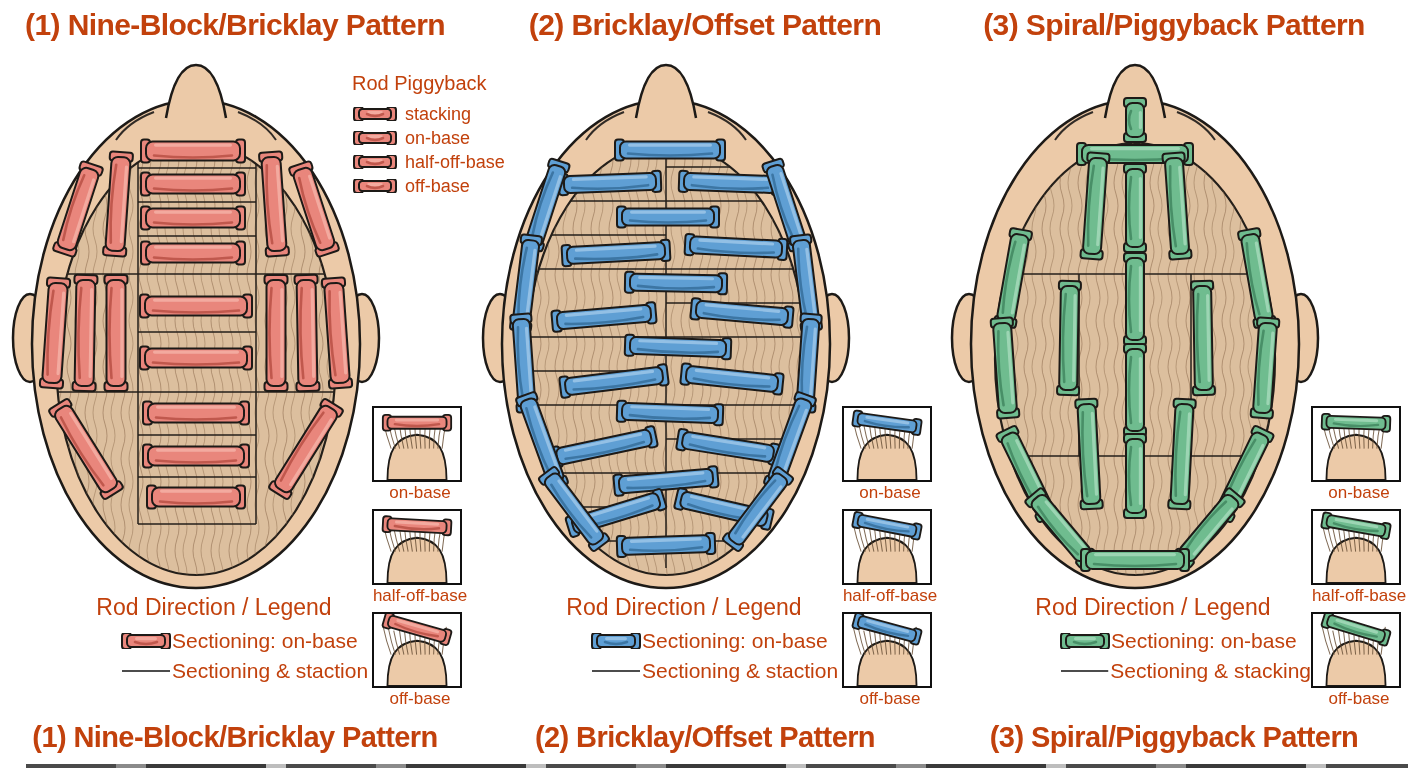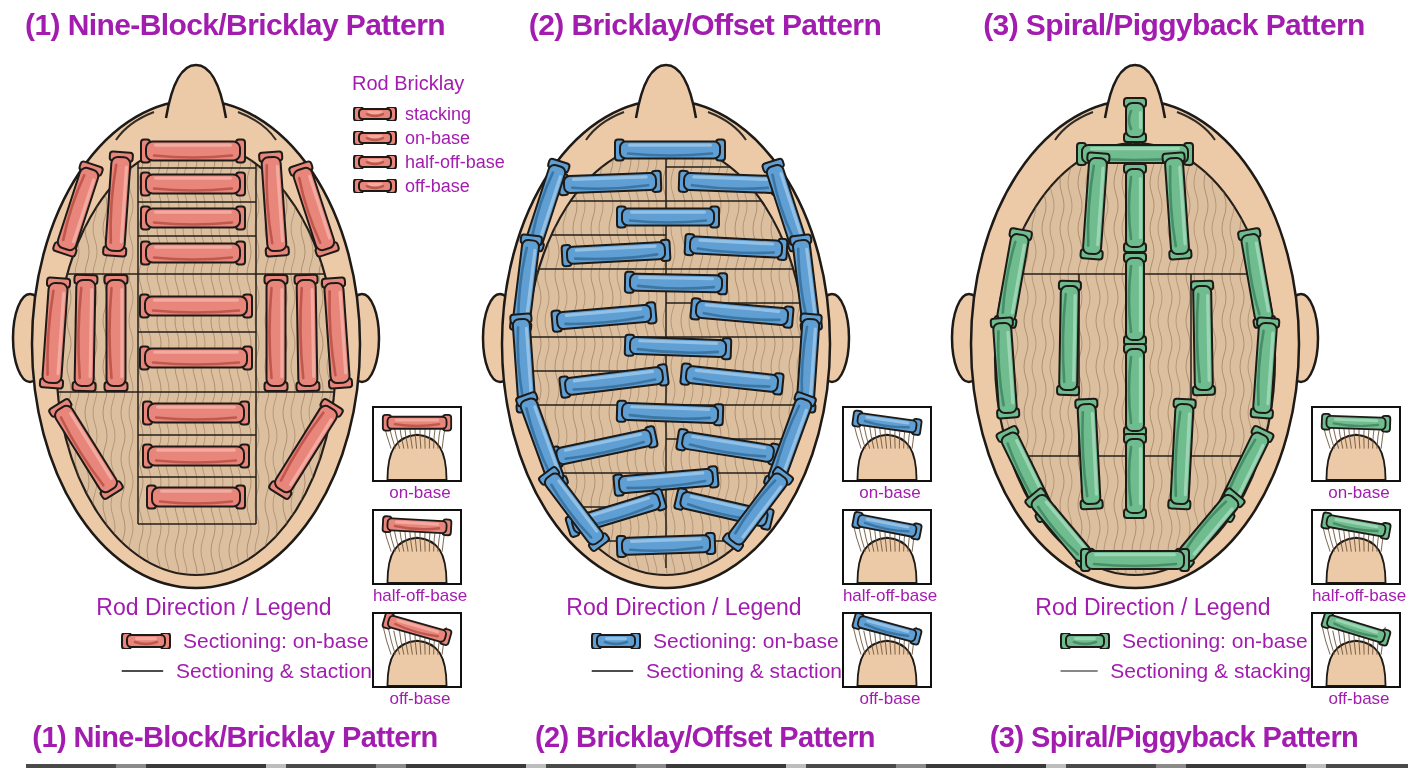--- a/index.html
+++ b/index.html
@@ -1,36 +1,36 @@
 <!DOCTYPE html>
 <html><head>
 <meta charset="utf-8">
 <style>
   html,body{margin:0;padding:0;background:#ffffff;width:1408px;height:768px;overflow:hidden;}
   *{box-sizing:border-box;}
   .canvas{position:relative;width:1408px;height:768px;background:#fff;
-          font-family:"Liberation Sans", sans-serif;color:#a21caf;}
+          font-family:"Liberation Sans", sans-serif;color:#c2410c;}
   .panel{position:absolute;top:0;width:470px;height:768px;}
   .top-title{position:absolute;top:8px;left:0;width:100%;text-align:center;
              font-size:30px;font-weight:bold;letter-spacing:-0.6px;margin:0;white-space:nowrap;}
   .bottom-title{position:absolute;top:721px;left:0;width:100%;text-align:center;
              font-size:29px;font-weight:bold;letter-spacing:-0.6px;margin:0;white-space:nowrap;}
   .head-svg{position:absolute;left:28px;top:56px;width:336px;height:540px;overflow:visible;}
   .rod-dir-legend{position:absolute;left:352px;top:72px;}
   .rdl-title{font-size:20px;margin:0 0 7px 0;font-weight:normal;white-space:nowrap;}
   .rdl-row{display:flex;align-items:center;gap:7px;height:24px;}
   .rdl-label{font-size:18px;white-space:nowrap;}
   .insets{position:absolute;left:372px;top:406px;width:96px;}
   .inset{margin:0 0 6px 0;text-align:center;}
   .inset-box{width:90px;height:76px;border:2px solid #101010;background:#fff;overflow:hidden;}
   .inset-box svg{display:block;width:86px;height:72px;}
   .inset-label{font-size:17px;line-height:20px;margin-top:1px;white-space:nowrap;}
   .bottom-legend{position:absolute;left:56px;top:594px;width:316px;}
   .bl-title{text-align:center;font-size:23px;margin:0 0 5px 0;font-weight:normal;white-space:nowrap;}
-  .bl-row{display:flex;align-items:center;gap:11px;height:30px;padding-left:64px;}
+  .bl-row{display:flex;align-items:center;height:30px;padding-left:64px;}
   .bl-label{font-size:21px;white-space:nowrap;}
   .swatch{display:block;}
   .crop-artifact{position:absolute;bottom:0;left:26px;right:0;height:4px;
       background:repeating-linear-gradient(90deg,#4a4a4a 0 90px,#8a8a8a 90px 120px,#3a3a3a 120px 240px,#bdbdbd 240px 260px);}
 </style>
 </head>
 <body>
 
 <div class="canvas" id="root">
     <section class="panel" style="left: 0px;">
@@ -211,21 +211,21 @@
           <g transform="translate(278 393) rotate(122)">
             <rect fill="#e9867c" stroke="#1d1a17" stroke-width="2" stroke-linejoin="round" x="-53" y="-11.5" width="9" height="23" rx="3"></rect>
             <rect fill="#e9867c" stroke="#1d1a17" stroke-width="2" stroke-linejoin="round" x="44" y="-11.5" width="9" height="23" rx="3"></rect>
             <rect fill="#e9867c" stroke="#1d1a17" stroke-width="2" stroke-linejoin="round" x="-48" y="-9.5" width="96" height="19" rx="6.6499999999999995"></rect>
             <rect x="-40" y="-7.5" width="80" height="3.2" rx="1.6" fill="#f5b0a6" opacity="0.85"></rect>
             <path d="M -40 4.5 Q 0 8.5 40 4.5" stroke="#bb5348" stroke-width="2.6" fill="none" opacity="0.9" stroke-linecap="round"></path>
           </g>
         </g>
       </svg>
       <div class="rod-dir-legend">
-        <div class="rdl-title">Rod Bricklay</div>
+        <div class="rdl-title">Rod Piggyback</div>
         <div class="rdl-row">
           <svg viewBox="0 0 46 14" width="46" height="14" class="swatch">
             <g transform="translate(23 7) rotate(0)">
               <rect fill="#e9867c" stroke="#1d1a17" stroke-width="2" stroke-linejoin="round" x="-21" y="-7" width="9" height="14" rx="3"></rect>
               <rect fill="#e9867c" stroke="#1d1a17" stroke-width="2" stroke-linejoin="round" x="12" y="-7" width="9" height="14" rx="3"></rect>
               <rect fill="#e9867c" stroke="#1d1a17" stroke-width="2" stroke-linejoin="round" x="-16" y="-5" width="32" height="10" rx="3.5"></rect>
               <rect x="-8" y="-3" width="16" height="3.2" rx="1.6" fill="#f5b0a6" opacity="0.85"></rect>
               <path d="M -8 0 Q 0 4 8 0" stroke="#bb5348" stroke-width="2.6" fill="none" opacity="0.9" stroke-linecap="round"></path>
             </g>
           </svg>

